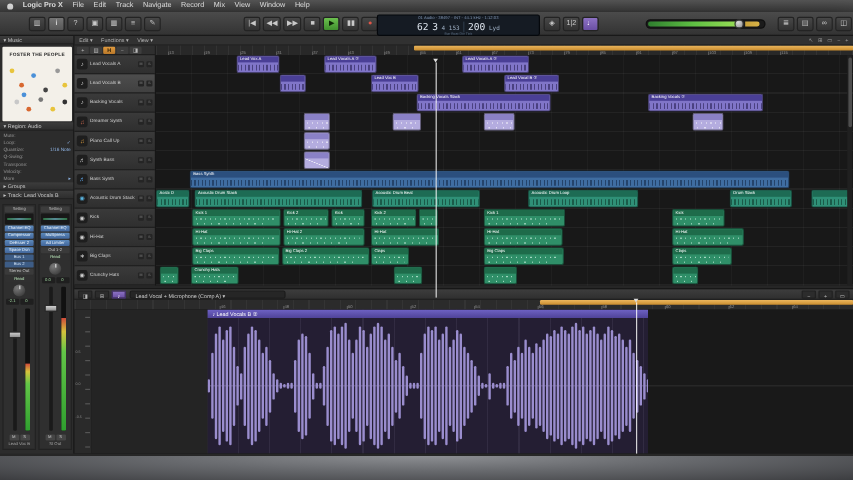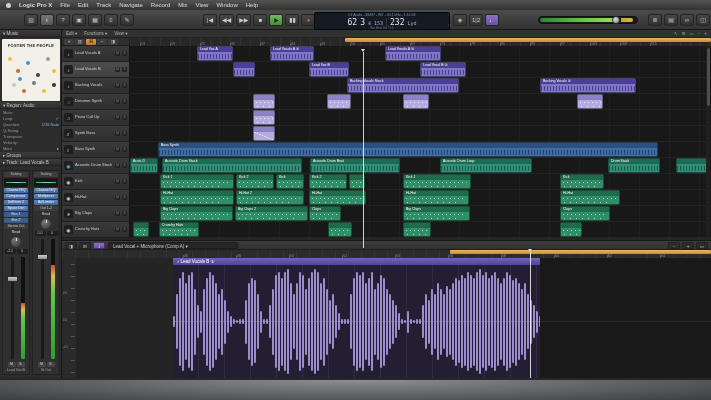--- a/index.html
+++ b/index.html
@@ -224,21 +224,21 @@
         </div>
 
       <div id="lcd">
         <div class="lcd-info">01 Audio - 38497 - INT - 44.1 kHz - 1:12:03</div>
         <div class="lcd-main">
           <span class="lcd-big">62</span>
           <span class="lcd-big">3</span>
           <span class="lcd-small">4</span>
           <span class="lcd-small">153</span>
           <span class="lcd-div"></span>
-          <span class="lcd-big">232</span>
+          <span class="lcd-big">200</span>
           <span class="lcd-small">Lyd</span>
         </div>
         <div class="lcd-cap">Bar  Beat  Div  Tick</div>
       </div>
 
       <div class="btn-group" id="tb-postlcd" style="left:453px;top:4px">
           <div class="tbtn">◈</div>
           <div class="tbtn">1|2</div>
           <div class="tbtn flexpurple">♩</div>
         </div>

